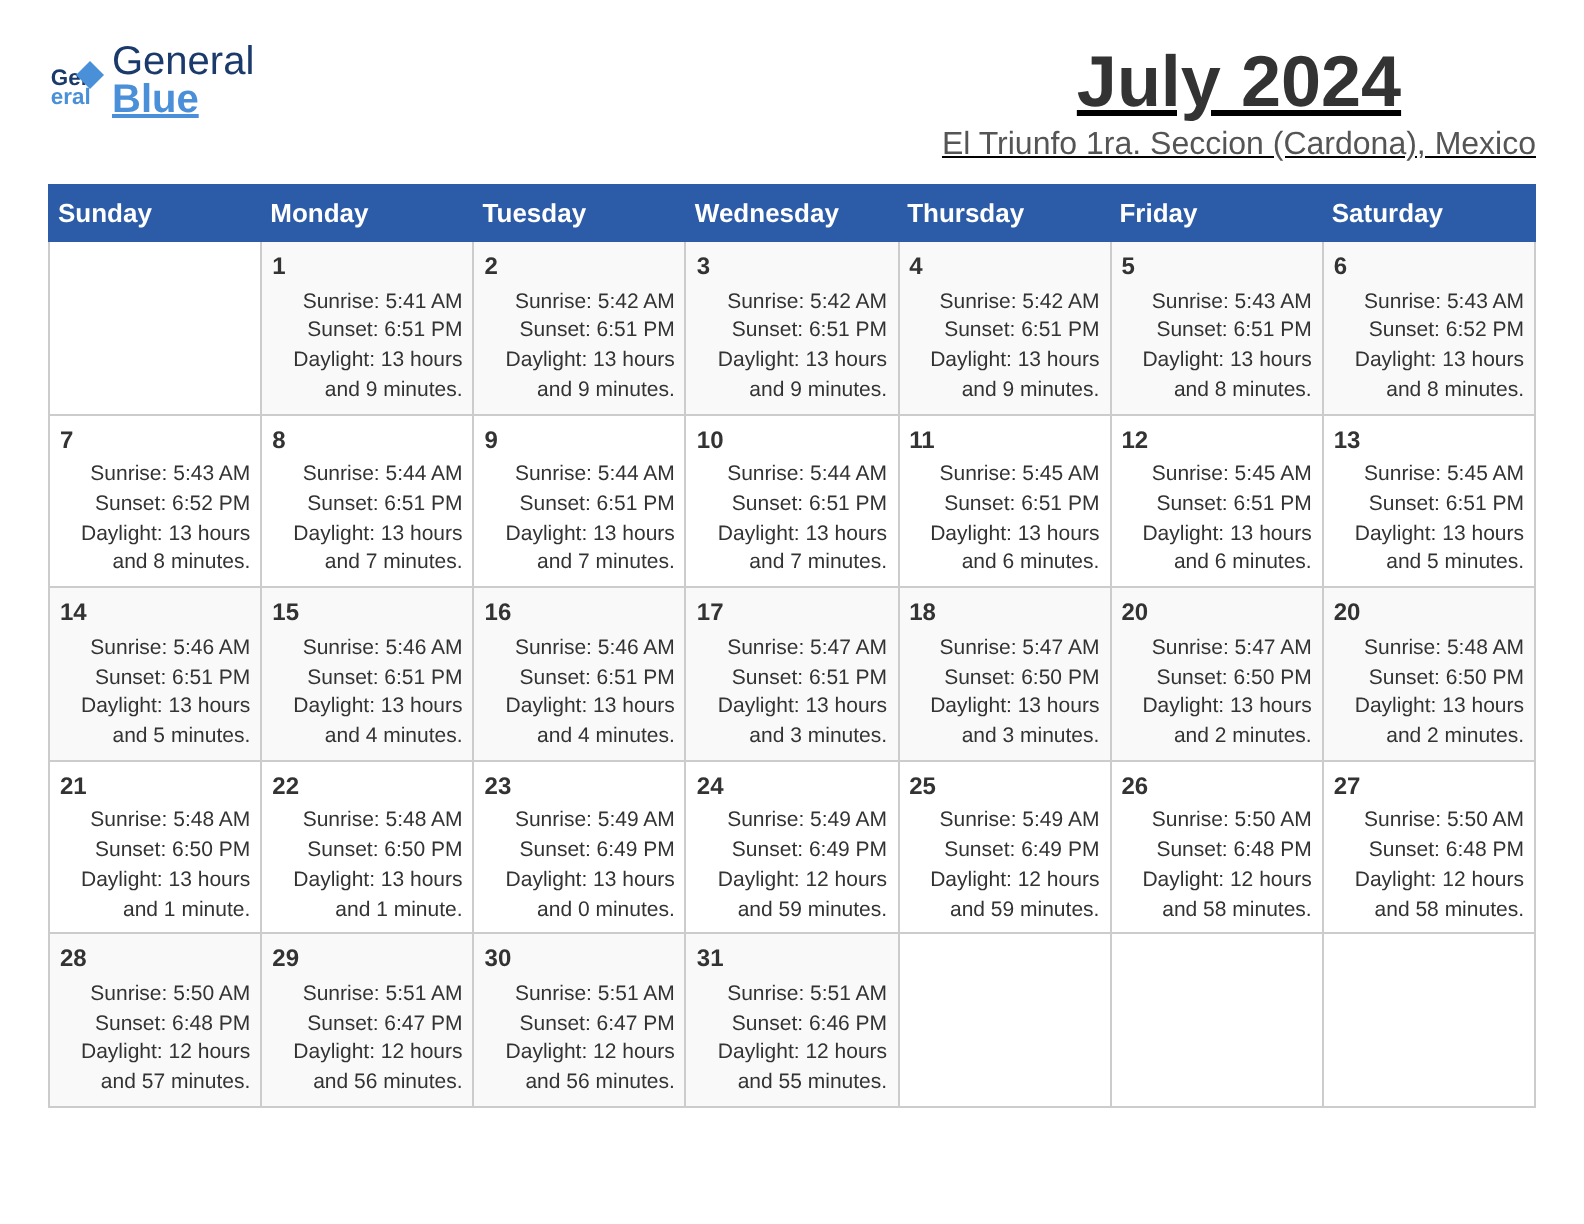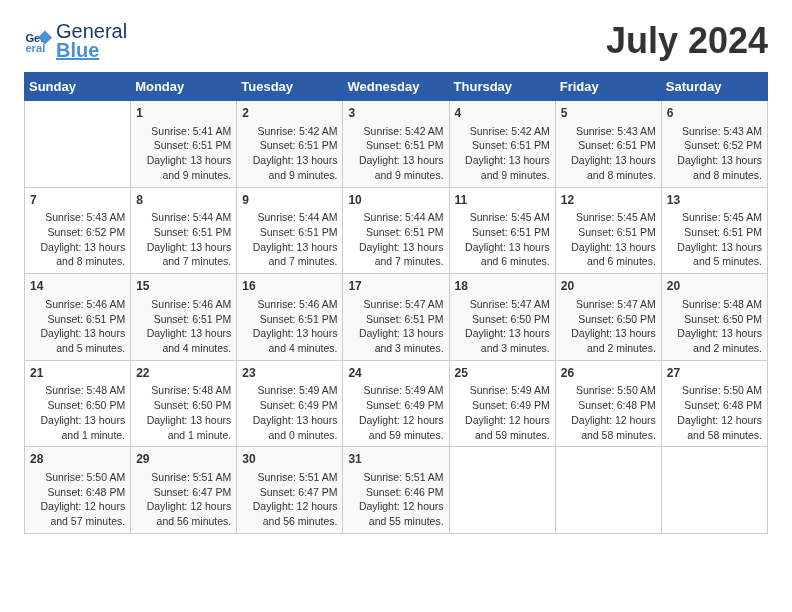--- a/index.html
+++ b/index.html
@@ -20,20 +20,21 @@
       display: flex;
       align-items: center;
       gap: 4px;
     }
     .logo-icon {
       width: 28px;
       height: 28px;
     }
     .title-block {
       text-align: center;
+      text-decoration: underline;
     }
     .month-title {
       font-size: 36px;
       font-weight: bold;
       color: #333;
     }
     .location-title {
       font-size: 16px;
       color: #555;
       margin-top: 2px;
@@ -94,20 +95,21 @@
       <text x="2" y="36" font-size="16" font-weight="bold" fill="#4a90d9">eral</text>
       <polygon points="30,5 40,15 30,25 20,15" fill="#4a90d9"></polygon>
     </svg>
     <div style="line-height:1.15;">
       <div style="font-size:20px;font-weight:normal;color:#1a3a6b;">General</div>
       <div style="font-size:20px;font-weight:bold;color:#4a90d9;margin-top:-4px;text-decoration:underline;">Blue</div>
     </div>
   </div>
   <div class="title-block">
     <div class="month-title">July 2024</div>
+    <div class="location-title">El Triunfo 1ra. Seccion (Cardona), Mexico</div>
   </div>
 </div>
 
 <table class="calendar">
   <thead>
     <tr id="header-row">
     <th>Sunday</th>
         <th>Monday</th>
         <th>Tuesday</th>
         <th>Wednesday</th>

